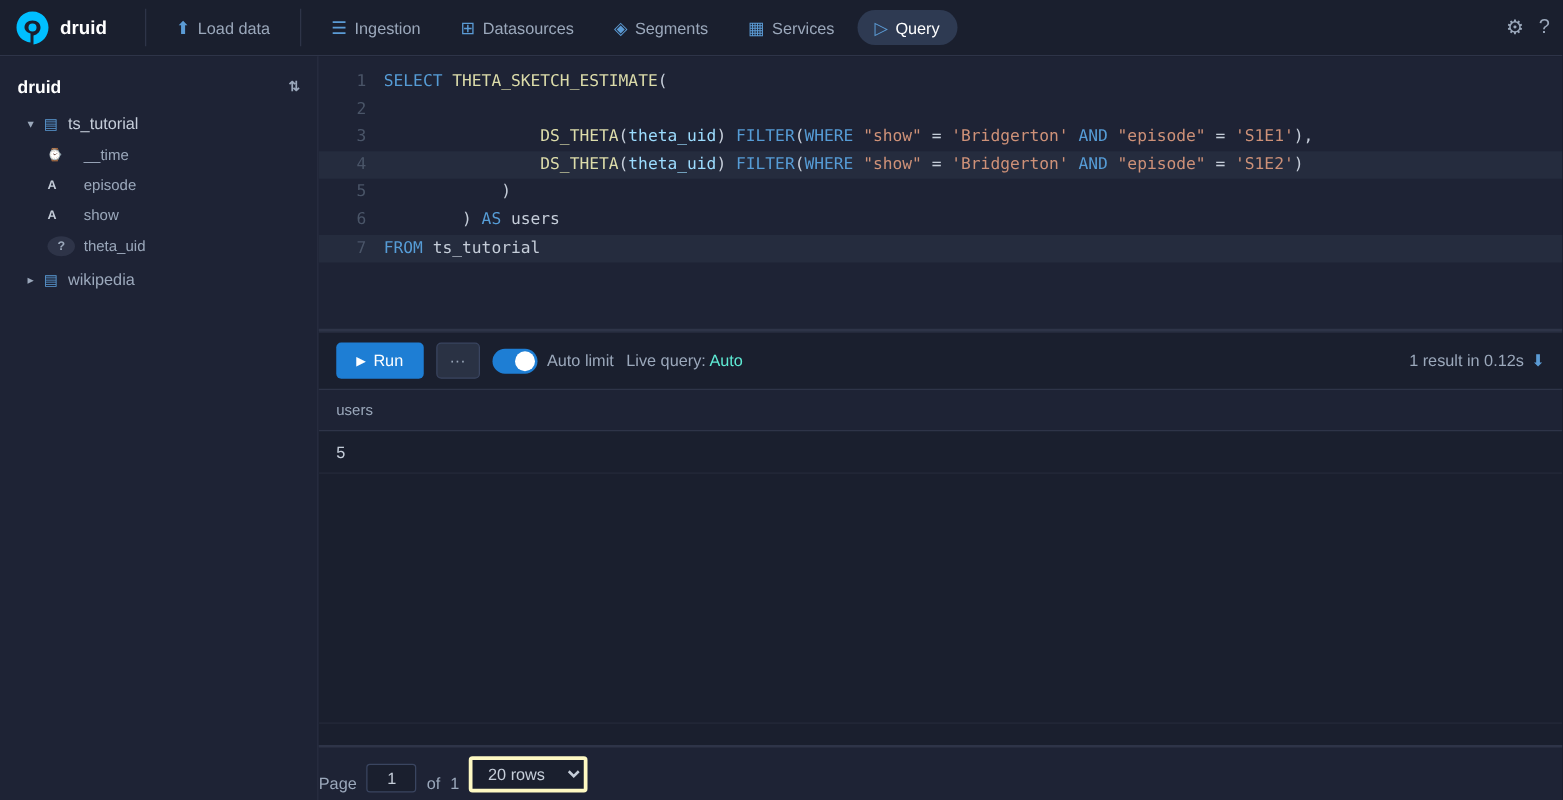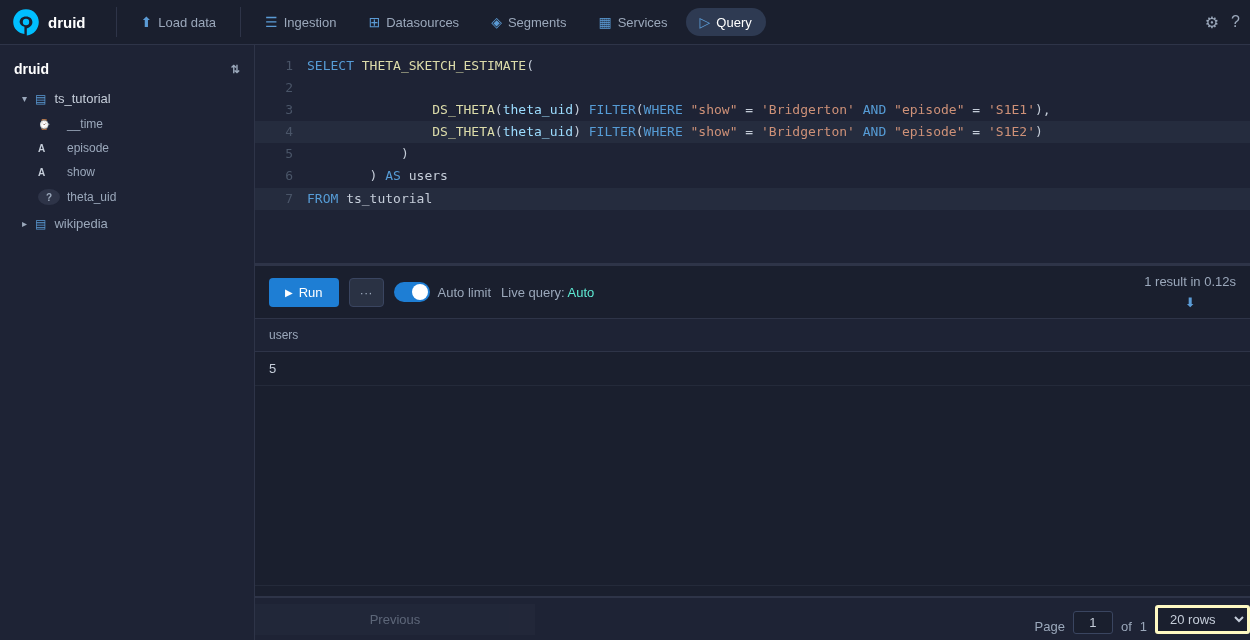--- a/index.html
+++ b/index.html
@@ -107,21 +107,21 @@
       width: 36px; height: 20px; background: #1e7ed4; border-radius: 10px;
       position: relative; cursor: pointer;
     }
     .toggle-knob {
       width: 16px; height: 16px; background: #fff; border-radius: 50%;
       position: absolute; top: 2px; right: 2px;
     }
     .toggle-label { color: #9ba8bb; font-size: 13px; }
     .live-query { color: #9ba8bb; font-size: 13px; }
     .live-query .auto-val { color: #5eead4; }
-    .result-info { margin-left: auto; color: #9ba8bb; font-size: 13px; display: flex; align-items: center; gap: 6px; flex-direction: column; }
+    .result-info { margin-left: auto; color: #9ba8bb; font-size: 13px; display: flex; align-items: center; gap: 6px; }
     .result-info .dl-icon { color: #5b9bd5; cursor: pointer; }
 
     
     .results-area { flex: 1; overflow-y: auto; background: #1a1f2e; }
     .results-table { width: 100%; border-collapse: collapse; }
     .results-table th {
       text-align: left; padding: 9px 14px;
       background: #1e2335; color: #9ba8bb;
       border-bottom: 1px solid #2e3448; font-weight: 500; font-size: 12px;
       position: sticky; top: 0;
@@ -317,23 +317,20 @@
             </td>
           </tr>
           <tr>
               <td style="height:200px;"></td>
             </tr>
         </tbody>
       </table>
     </div>
 
     <div class="pagination">
-      <button class="page-btn disabled">
-        <span>Previous</span>
-      </button>
       <div class="page-center">
         <span>Page</span>
         <input class="page-input" type="text" value="1" style="">
         <span>of</span>
         <span>1</span>
         <select class="rows-select">
           <option>20 rows</option>
           <option>50 rows</option>
           <option>100 rows</option>
         </select>

